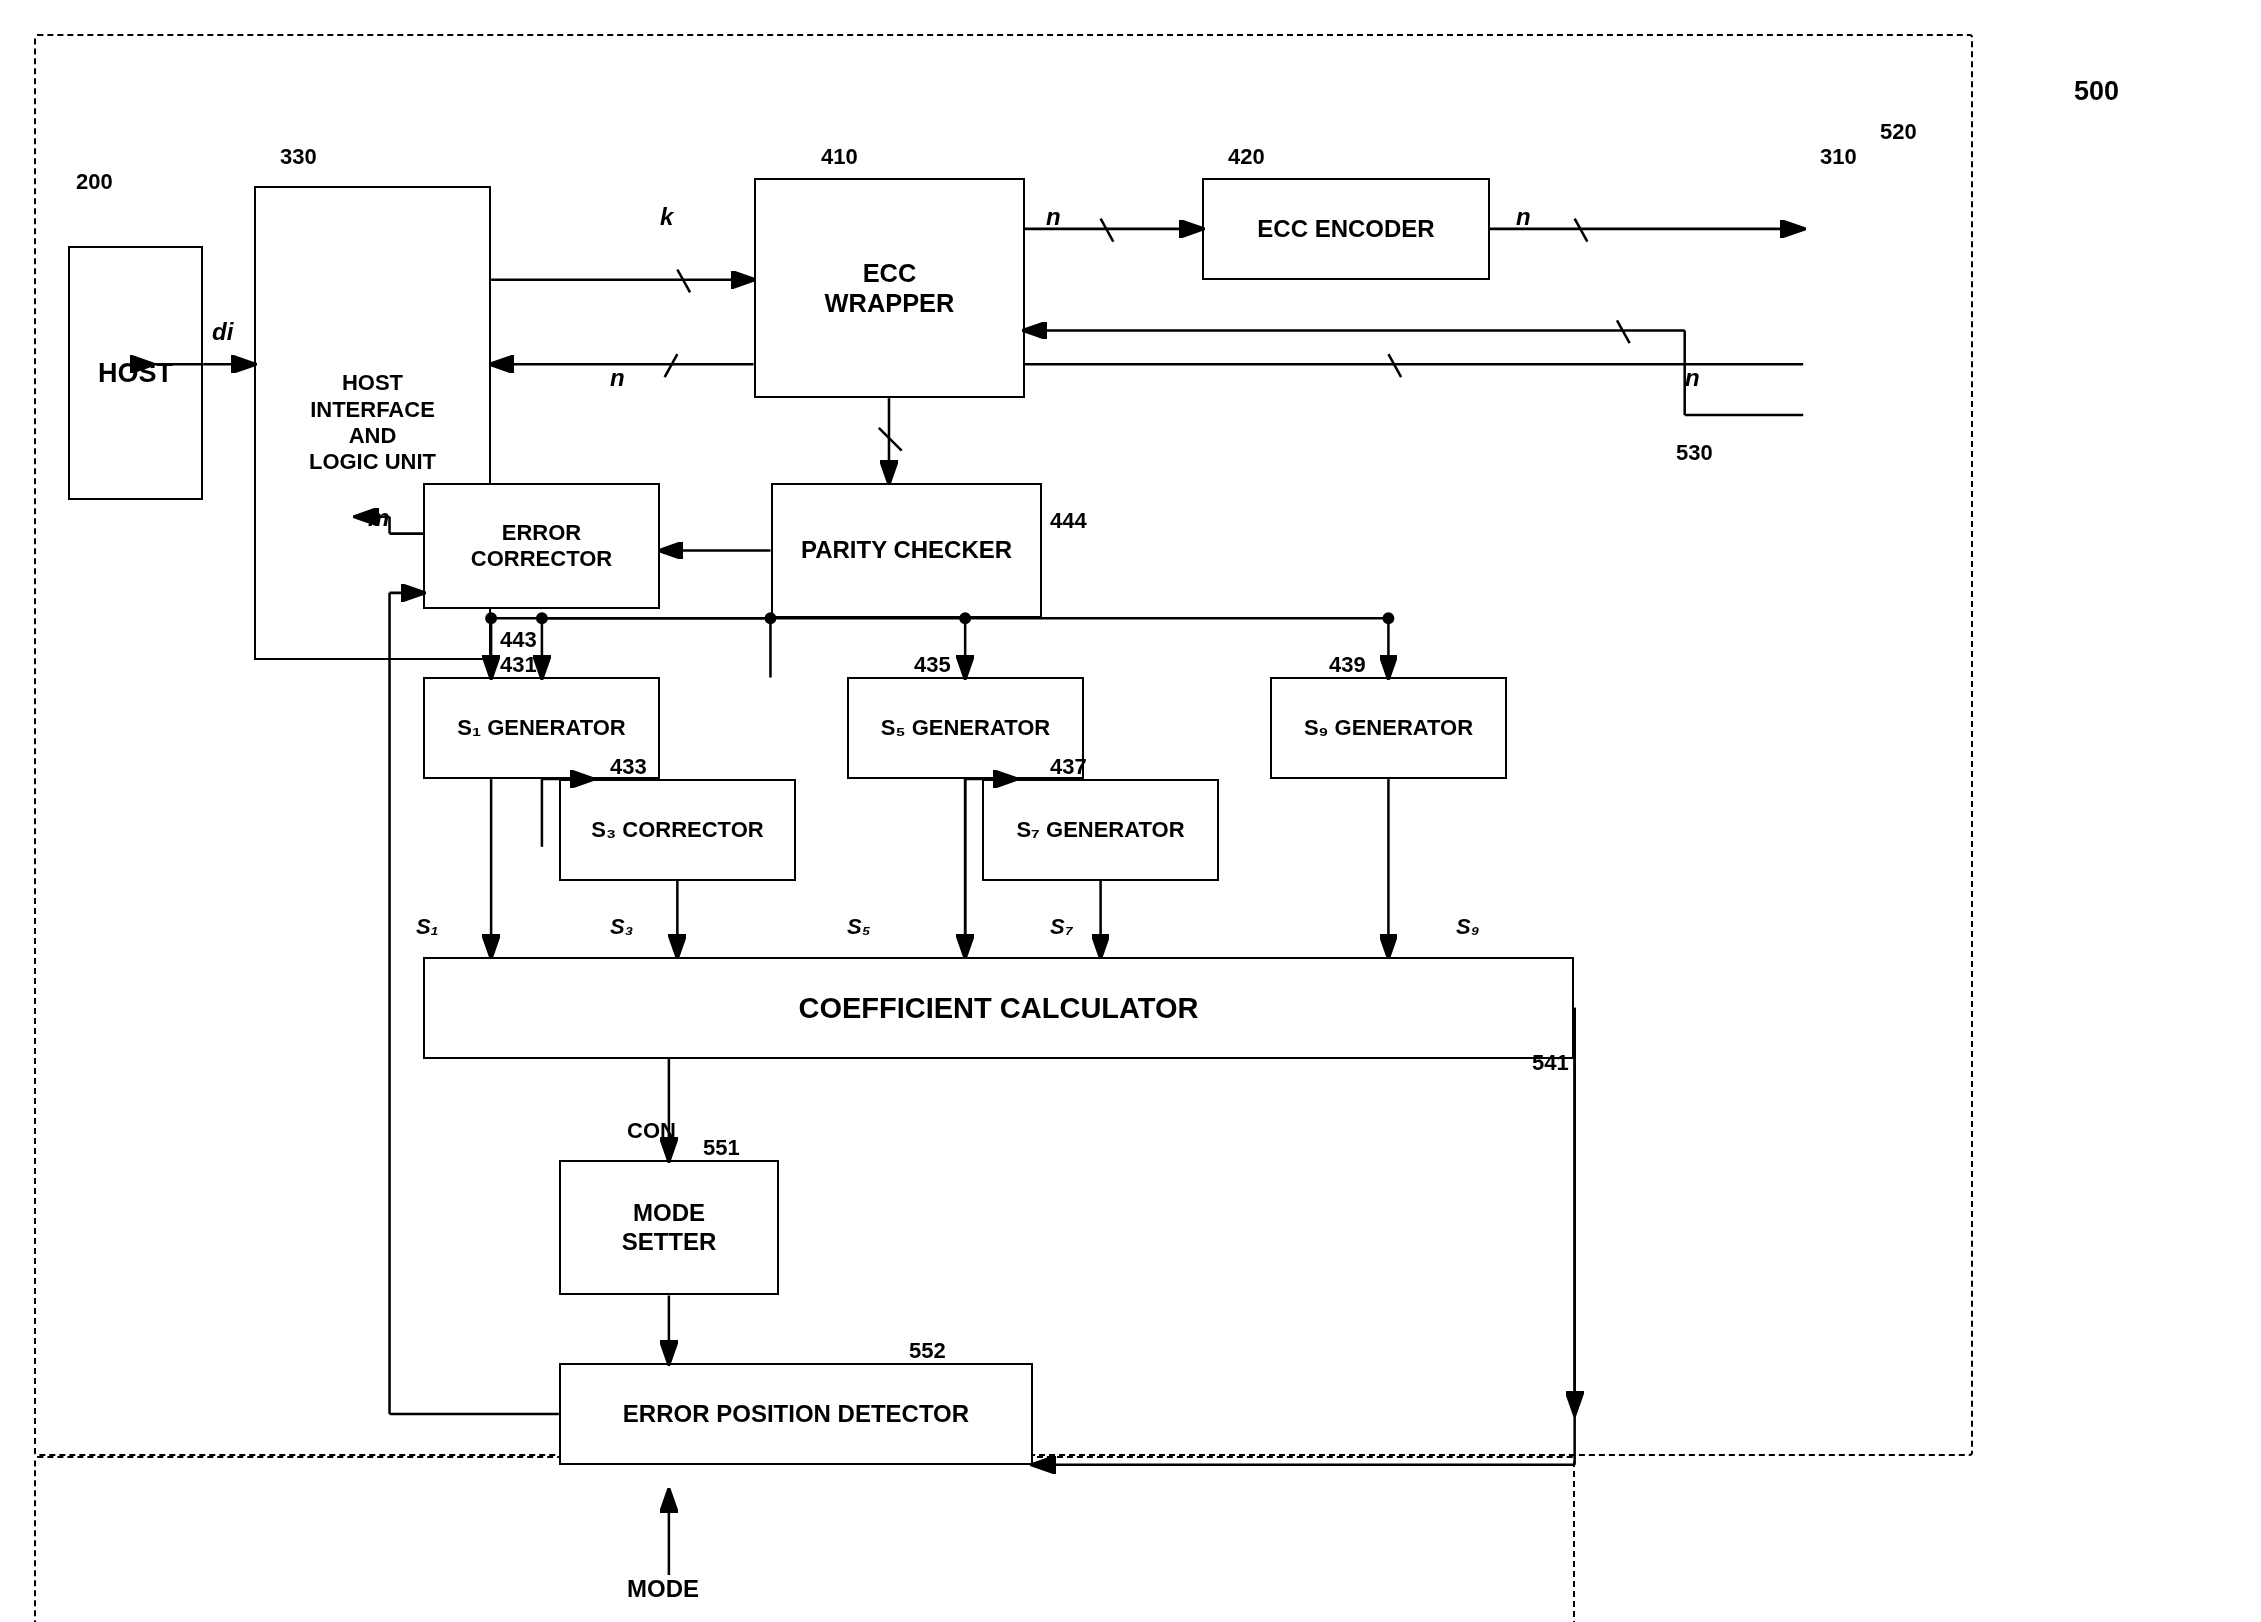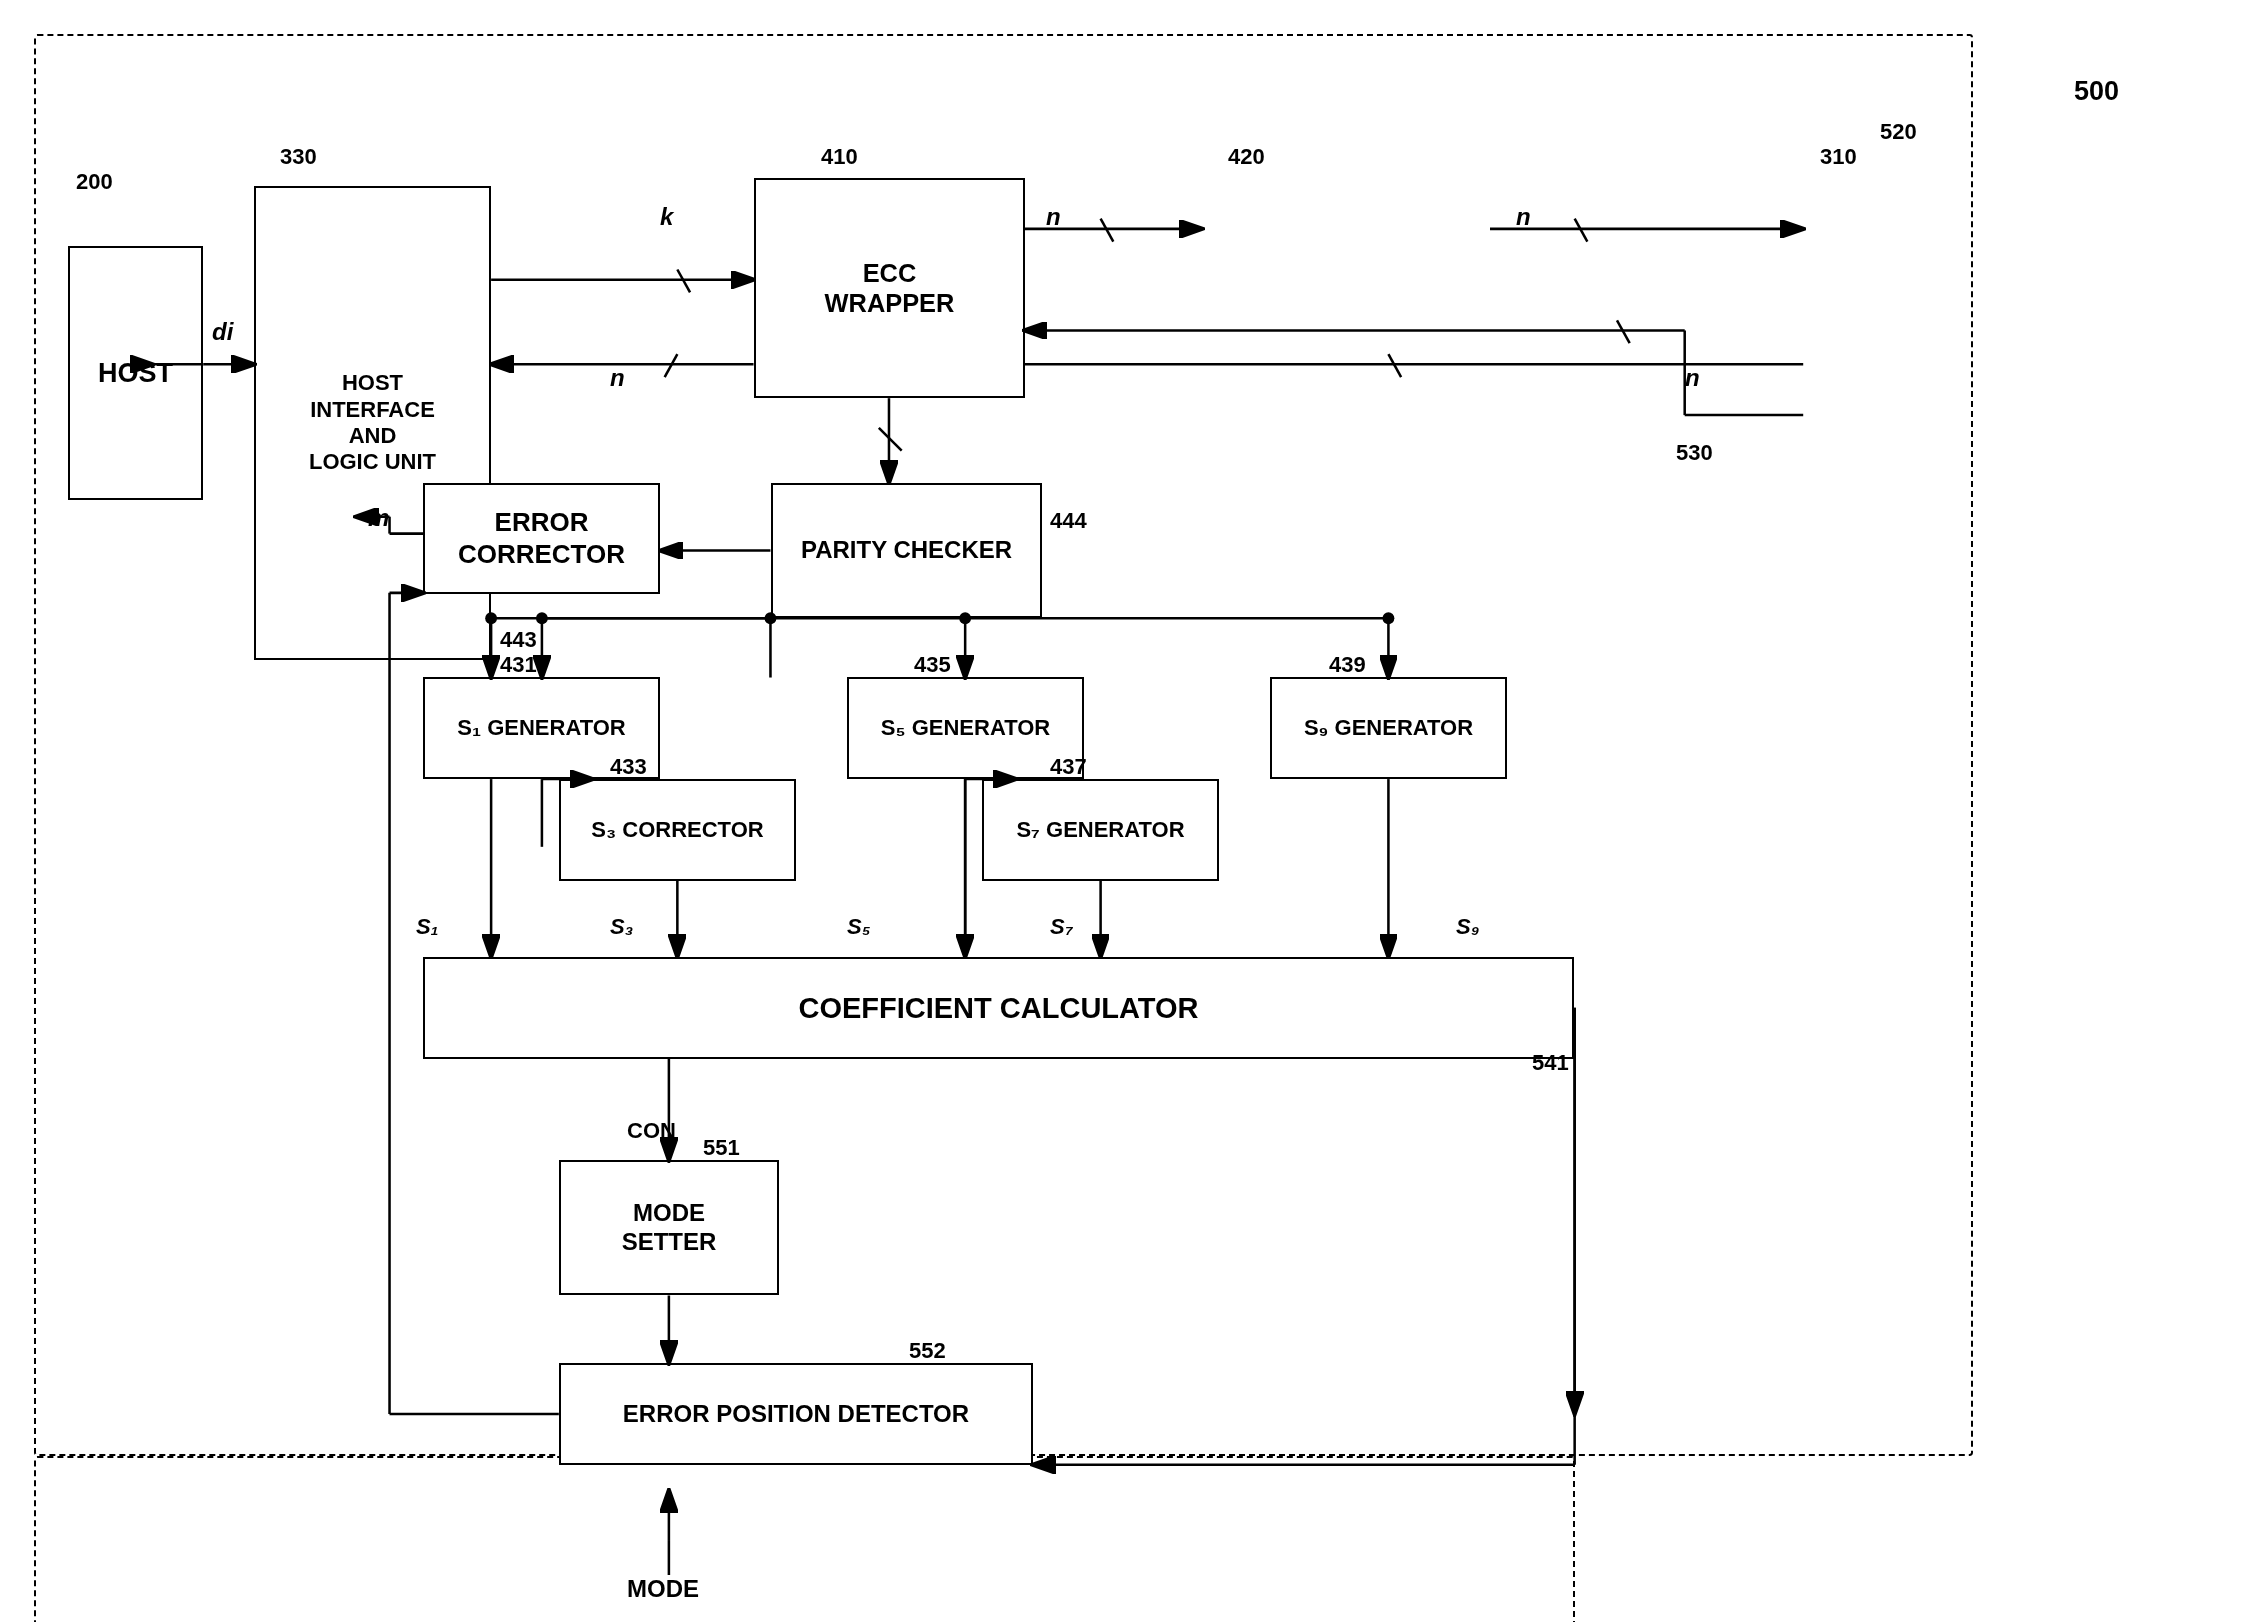--- a/index.html
+++ b/index.html
@@ -79,23 +79,26 @@
 INTERFACE
 AND
 LOGIC UNIT</span>
   </div>
 
   <div class="box" style="left:720px;top:144px;width:271px;height:220px;font-size:25.4px;">
     <span style="white-space:pre-line;">ECC
 WRAPPER</span>
   </div>
 
-
-
-  <div class="box" style="left:389px;top:449px;width:237px;height:111px;font-size:26px;">
+  <div class="box" style="left:1168px;top:144px;width:288px;height:102px;font-size:24px;">
+    <span>ECC ENCODER</span>
+  </div>
+
+
+  <div class="box" style="left:389px;top:449px;width:237px;height:126px;font-size:22px;">
     <span style="white-space:pre-line;">ERROR
 CORRECTOR</span>
   </div>
 
   <div class="box" style="left:737px;top:449px;width:271px;height:135px;font-size:24px;">
     <span>PARITY CHECKER</span>
   </div>
 
   <div class="box" style="left:389px;top:643px;width:237px;height:102px;font-size:22px;">
     <span>S₁ GENERATOR</span>

